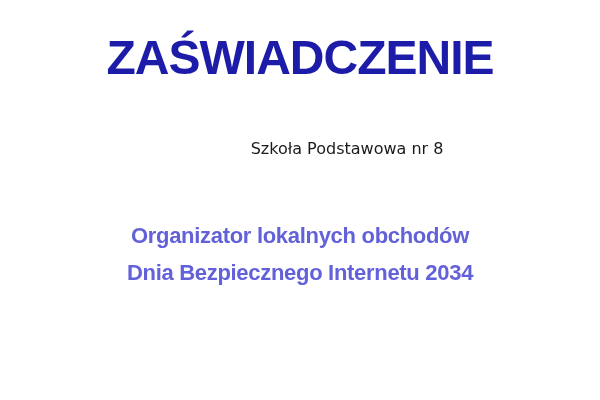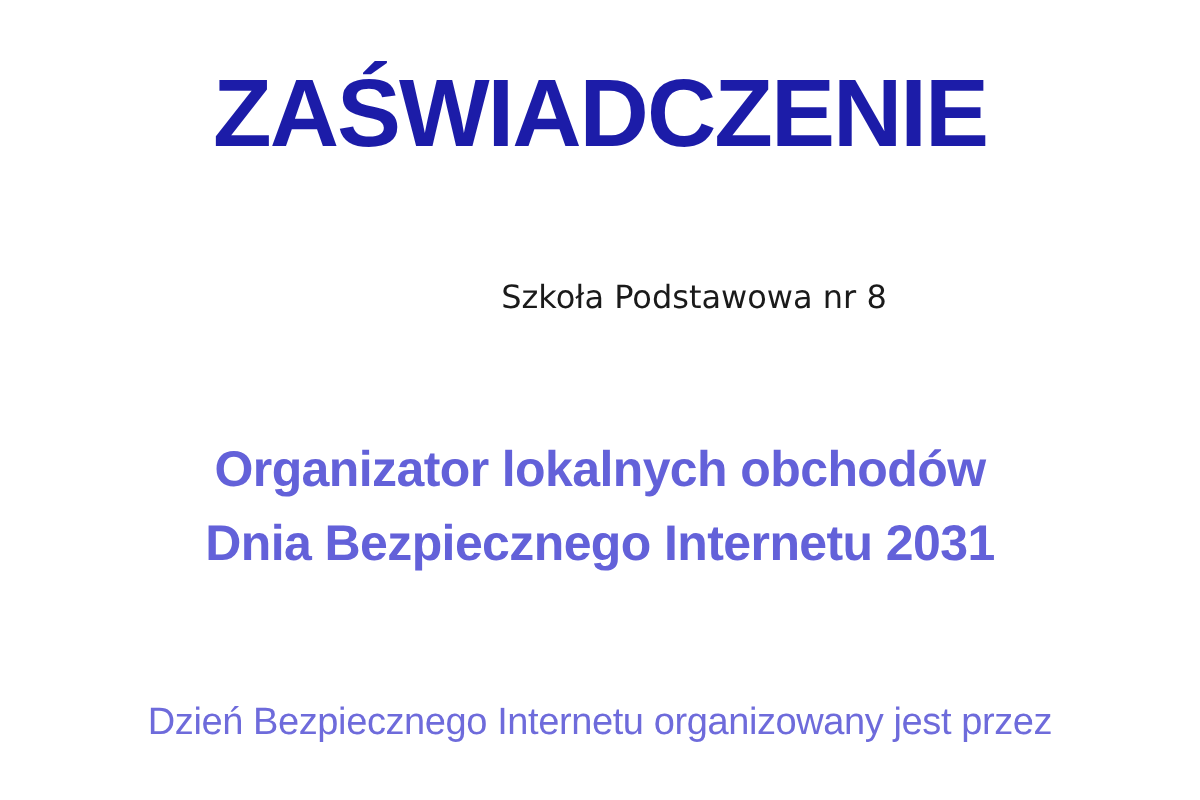--- a/index.html
+++ b/index.html
@@ -34,21 +34,21 @@
   .recipient {
     top: 135px;
     font-size: 16px;
     line-height: 27px;
     font-weight: 400;
     font-family: "DejaVu Sans", sans-serif;
     margin-left: 47px;
   }
   .award {
     top: 217px;
-    font-size: 25px;
+    font-size: 22px;
     line-height: 37px;
     font-weight: bold;
     letter-spacing: -0.3px;
     font-family: "Liberation Sans", sans-serif;
   }
   .footer {
     top: 350px;
     font-size: 19px;
     line-height: 23px;
     font-weight: 400;
@@ -62,20 +62,19 @@
 <div class="page">
 
   <h1 class="block title" style="color: rgb(28, 28, 168);">ZAŚWIADCZENIE</h1>
 
   <div class="block recipient" style="color: rgb(26, 26, 26);">
     <div>Szkoła Podstawowa nr 8</div>
   </div>
 
   <div class="block award" style="color: rgb(99, 97, 217);">
     <div>Organizator lokalnych obchodów</div>
-    <div>Dnia Bezpiecznego Internetu 2031</div>
+    <div>Dnia Bezpiecznego Internetu 2034</div>
   </div>
 
   <div class="block footer" style="color: rgb(110, 107, 219);">
-    <div>Dzień Bezpiecznego Internetu organizowany jest przez</div>
   </div>
 
 </div>
 
 </body></html>

